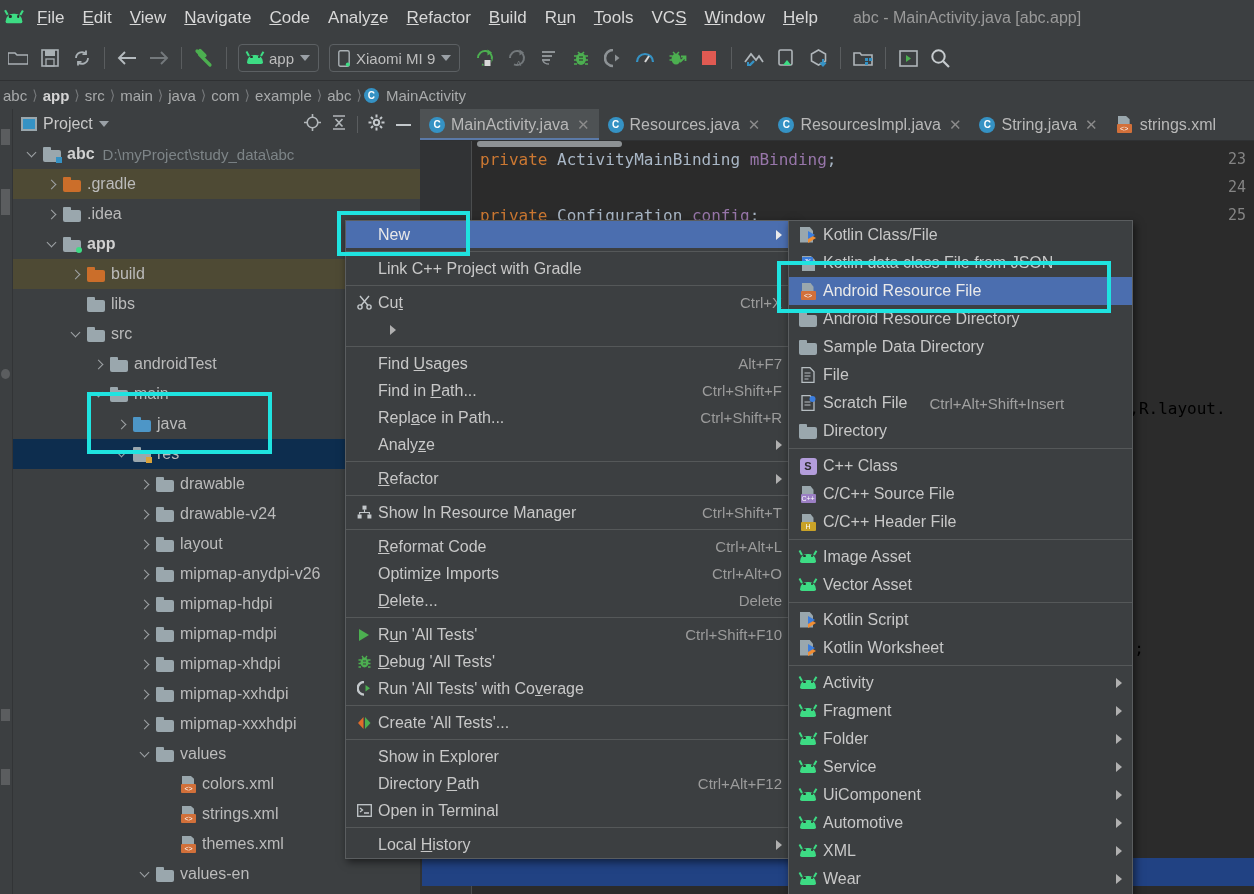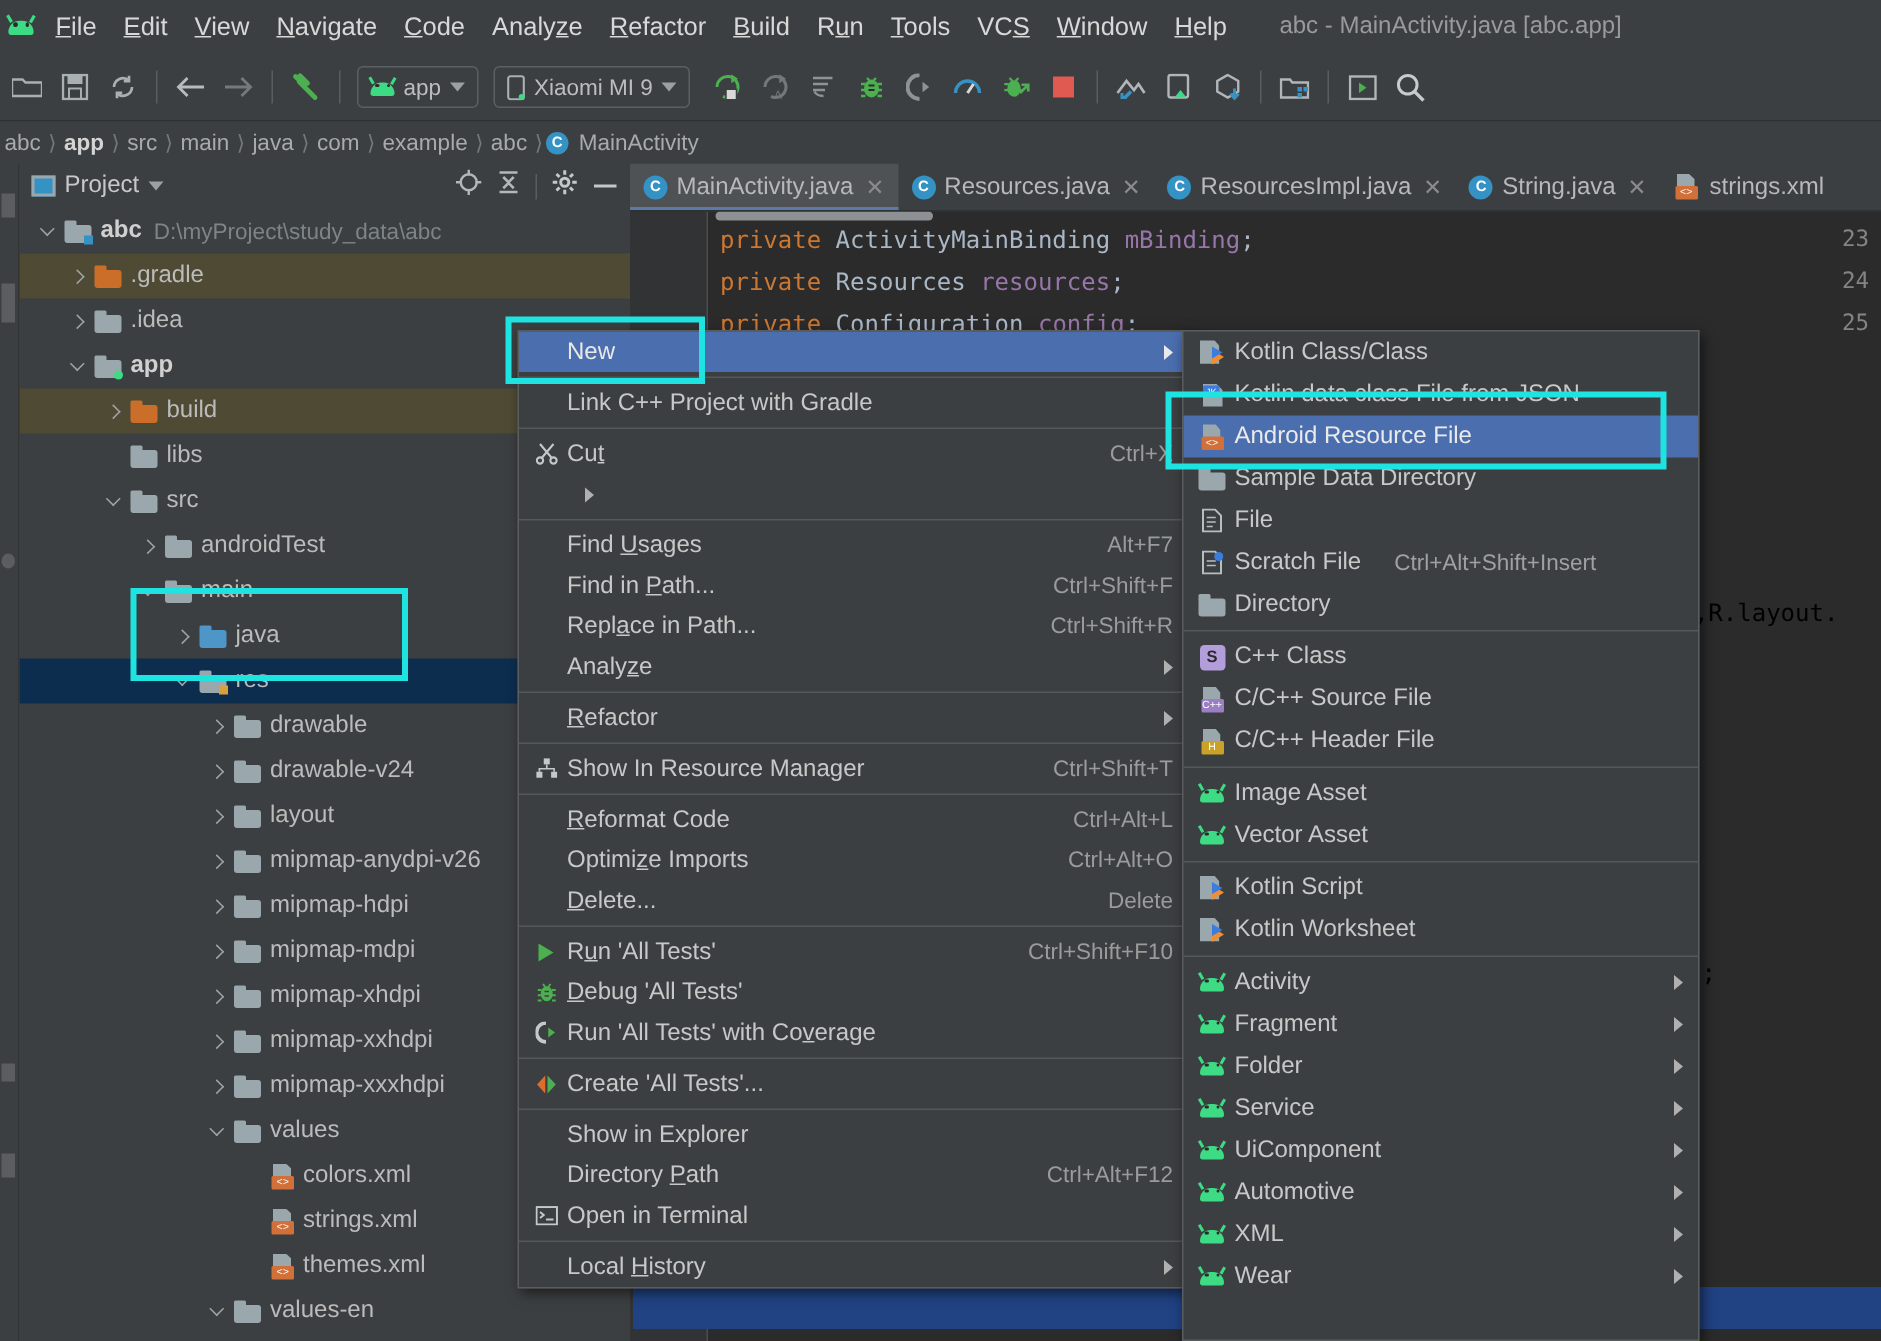--- a/index.html
+++ b/index.html
@@ -824,21 +824,20 @@
 
   <div class="editor">
     <div class="gutter"></div>
     <div class="editor-hscroll"></div>
 
     <div class="gnum" style="top:9px;">23</div>
     <div class="gnum" style="top:37px;">24</div>
     <div class="gnum" style="top:65px;">25</div>
 
     <div class="cline" style="top:9px;"><span class="kw">private</span> <span class="ty">ActivityMainBinding</span> <span class="fld">mBinding</span><span class="pn">;</span></div>
-    <div class="cline" style="top:37px;"><span class="kw">private</span> <span class="ty">Resources</span> <span class="fld">resources</span><span class="pn">;</span></div>
     <div class="cline" style="top:65px;"><span class="kw">private</span> <span class="ty">Configuration</span> <span class="fld">config</span><span class="pn">;</span></div>
 
     <div class="cline" style="top:258px;left:690px;">is,R.layout.</div>
     <div class="cline" style="top:498px;left:695px;">));</div>
   </div>
   <div class="bluebar"></div>
 
   <div class="ctxmenu">
 
     <div class="mi hl">
@@ -1014,21 +1013,21 @@
   <div class="submenu">
 
     <div class="si">
       <span class="sico">
         <span class="kt">
             <span class="pg2"></span>
             <span class="k1"></span>
             <span class="k2"></span>
           </span>
       </span>
-      <span class="stxt">Kotlin Class/Class</span>
+      <span class="stxt">Kotlin Class/File</span>
     </div>
 
     <div class="si">
       <span class="sico">
         <svg width="17" height="17" viewBox="0 0 17 17">
             <path d="M2 1h9l4 4v11H2z" fill="#9aa7ad"></path>
             <rect x="2" y="2" width="11" height="7" rx="1" fill="#3b7ddd"></rect>
             <text x="4" y="8" font-size="6" fill="#fff" font-family="Liberation Sans">JK</text>
           </svg>
       </span>
@@ -1038,20 +1037,29 @@
     <div class="si hl">
       <span class="sico">
         <span class="docico">
             <span class="p"></span>
             <span class="tag">&lt;&gt;</span>
           </span>
       </span>
       <span class="stxt">Android Resource File</span>
     </div>
 
+    <div class="si">
+      <span class="sico">
+        <span class="folder" style="margin:0">
+            <span class="tab"></span>
+            <span class="body"></span>
+          </span>
+      </span>
+      <span class="stxt">Android Resource Directory</span>
+    </div>
 
     <div class="si">
       <span class="sico">
         <span class="folder" style="margin:0">
             <span class="tab"></span>
             <span class="body"></span>
           </span>
       </span>
       <span class="stxt">Sample Data Directory</span>
     </div>

